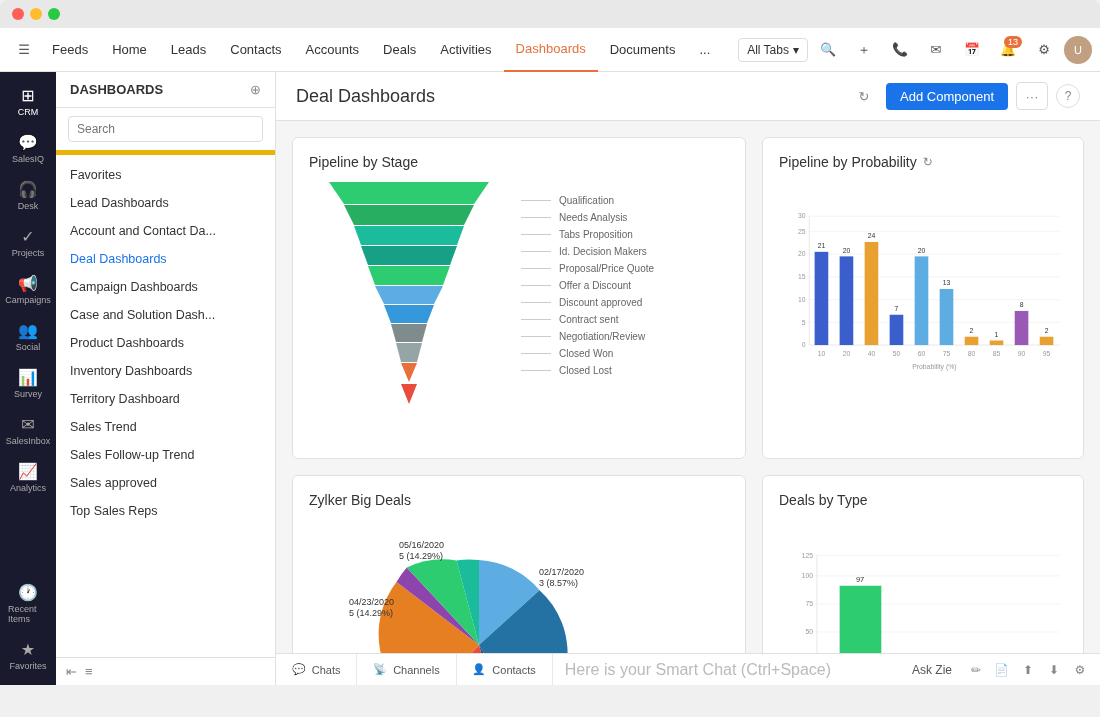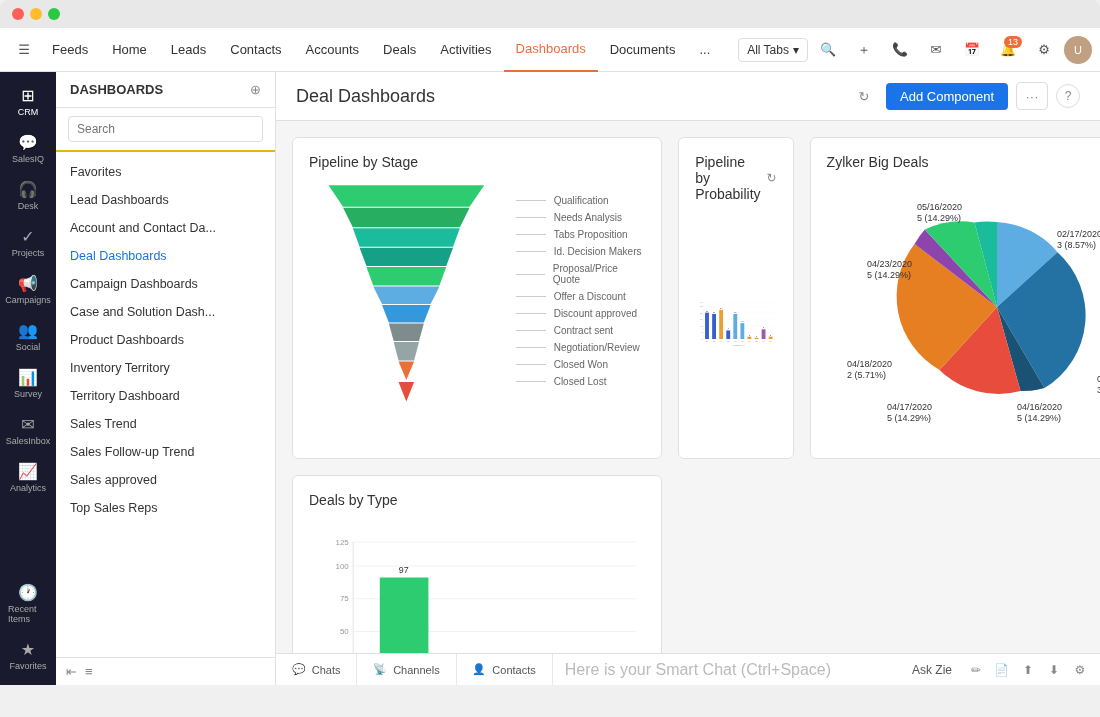--- a/index.html
+++ b/index.html
@@ -33,38 +33,38 @@
     .icon-item { width: 48px; display: flex; flex-direction: column; align-items: center; padding: 6px 4px; border-radius: 6px; cursor: pointer; color: #aaa; font-size: 9px; gap: 2px; }
     .icon-item.active { color: white; }
     .icon-symbol { font-size: 16px; }
     .icon-label { font-size: 9px; }
 
     
     .sec-sidebar { width: 220px; background: #fff; border-right: 1px solid #e0e0e0; display: flex; flex-direction: column; }
     .sec-header { padding: 10px 14px; display: flex; align-items: center; gap: 8px; border-bottom: 1px solid #e0e0e0; }
     .sec-title { font-size: 13px; font-weight: 600; color: #333; flex: 1; }
     .sec-header-icons { display: flex; gap: 6px; color: #888; }
-    .search-box { padding: 8px 12px; border-bottom: 2px solid #eab308; }
+    .search-box { padding: 8px 12px; border-bottom: 5px solid #eab308; }
     .search-input { width: 100%; padding: 5px 8px; border: 1px solid #ddd; border-radius: 4px; font-size: 12px; color: #666; }
     .sidebar-list { flex: 1; overflow-y: auto; padding: 6px 0; }
     .sidebar-item { padding: 7px 14px; cursor: pointer; font-size: 12.5px; color: #333; }
     .sidebar-item.active { color: #1a73e8; font-weight: 500; }
 
     
     .content-area { flex: 1; background: #f5f5f5; display: flex; flex-direction: column; overflow: hidden; }
     .content-header { background: #fff; padding: 10px 20px; display: flex; align-items: center; justify-content: space-between; border-bottom: 1px solid #e0e0e0; }
     .content-title { font-size: 18px; font-weight: 500; color: #333; }
     .content-actions { display: flex; align-items: center; gap: 8px; }
     .refresh-btn { width: 28px; height: 28px; display: flex; align-items: center; justify-content: center; cursor: pointer; color: #888; border-radius: 4px; }
     .add-component-btn { background: #1a73e8; color: white; padding: 6px 14px; border-radius: 4px; cursor: pointer; font-size: 13px; display: flex; align-items: center; gap: 4px; }
     .more-btn { width: 32px; height: 28px; display: flex; align-items: center; justify-content: center; cursor: pointer; color: #888; border: 1px solid #ddd; border-radius: 4px; }
     .help-btn { width: 24px; height: 24px; border-radius: 50%; border: 1px solid #ddd; display: flex; align-items: center; justify-content: center; cursor: pointer; color: #888; font-size: 12px; }
 
     
-    .dashboard-grid { flex: 1; overflow-y: auto; padding: 16px; display: grid; grid-template-columns: 1fr 1fr 1fr; grid-template-rows: auto auto; gap: 16px; }
+    .dashboard-grid { flex: 1; overflow-y: auto; padding: 16px; display: grid; grid-template-columns: 1fr 1fr; grid-template-rows: auto auto; gap: 16px; }
     .dash-card { background: #fff; border-radius: 6px; border: 1px solid #e0e0e0; padding: 16px; }
     .card-title { font-size: 14px; font-weight: 500; color: #333; margin-bottom: 12px; display: flex; align-items: center; gap: 6px; }
 
     
     .funnel-container { display: flex; align-items: flex-start; gap: 12px; height: 260px; }
     .funnel-labels { display: flex; flex-direction: column; gap: 0px; font-size: 10px; color: #666; padding-top: 10px; }
     .funnel-label { padding: 3px 0; display: flex; align-items: center; gap: 4px; }
 
     
     .bottom-bar { background: #fff; height: 32px; display: flex; align-items: center; border-top: 1px solid #e0e0e0; }
@@ -180,21 +180,21 @@
       <input class="search-input" type="text" placeholder="Search" style="">
     </div>
     <div class="sidebar-list">
       <div class="sidebar-item">Favorites</div>
       <div class="sidebar-item">Lead Dashboards</div>
       <div class="sidebar-item">Account and Contact Da...</div>
       <div class="sidebar-item active">Deal Dashboards</div>
       <div class="sidebar-item">Campaign Dashboards</div>
       <div class="sidebar-item">Case and Solution Dash...</div>
       <div class="sidebar-item">Product Dashboards</div>
-      <div class="sidebar-item">Inventory Territory</div>
+      <div class="sidebar-item">Inventory Dashboards</div>
       <div class="sidebar-item">Territory Dashboard</div>
       <div class="sidebar-item">Sales Trend</div>
       <div class="sidebar-item">Sales Follow-up Trend</div>
       <div class="sidebar-item">Sales approved</div>
       <div class="sidebar-item">Top Sales Reps</div>
     </div>
     <div style="display:flex; align-items:center; padding: 6px 10px; border-top: 1px solid #e0e0e0; gap:8px;">
       <span style="cursor:pointer; color:#888;">⇤</span>
       <span style="cursor:pointer; color:#888;">≡</span>
     </div>

